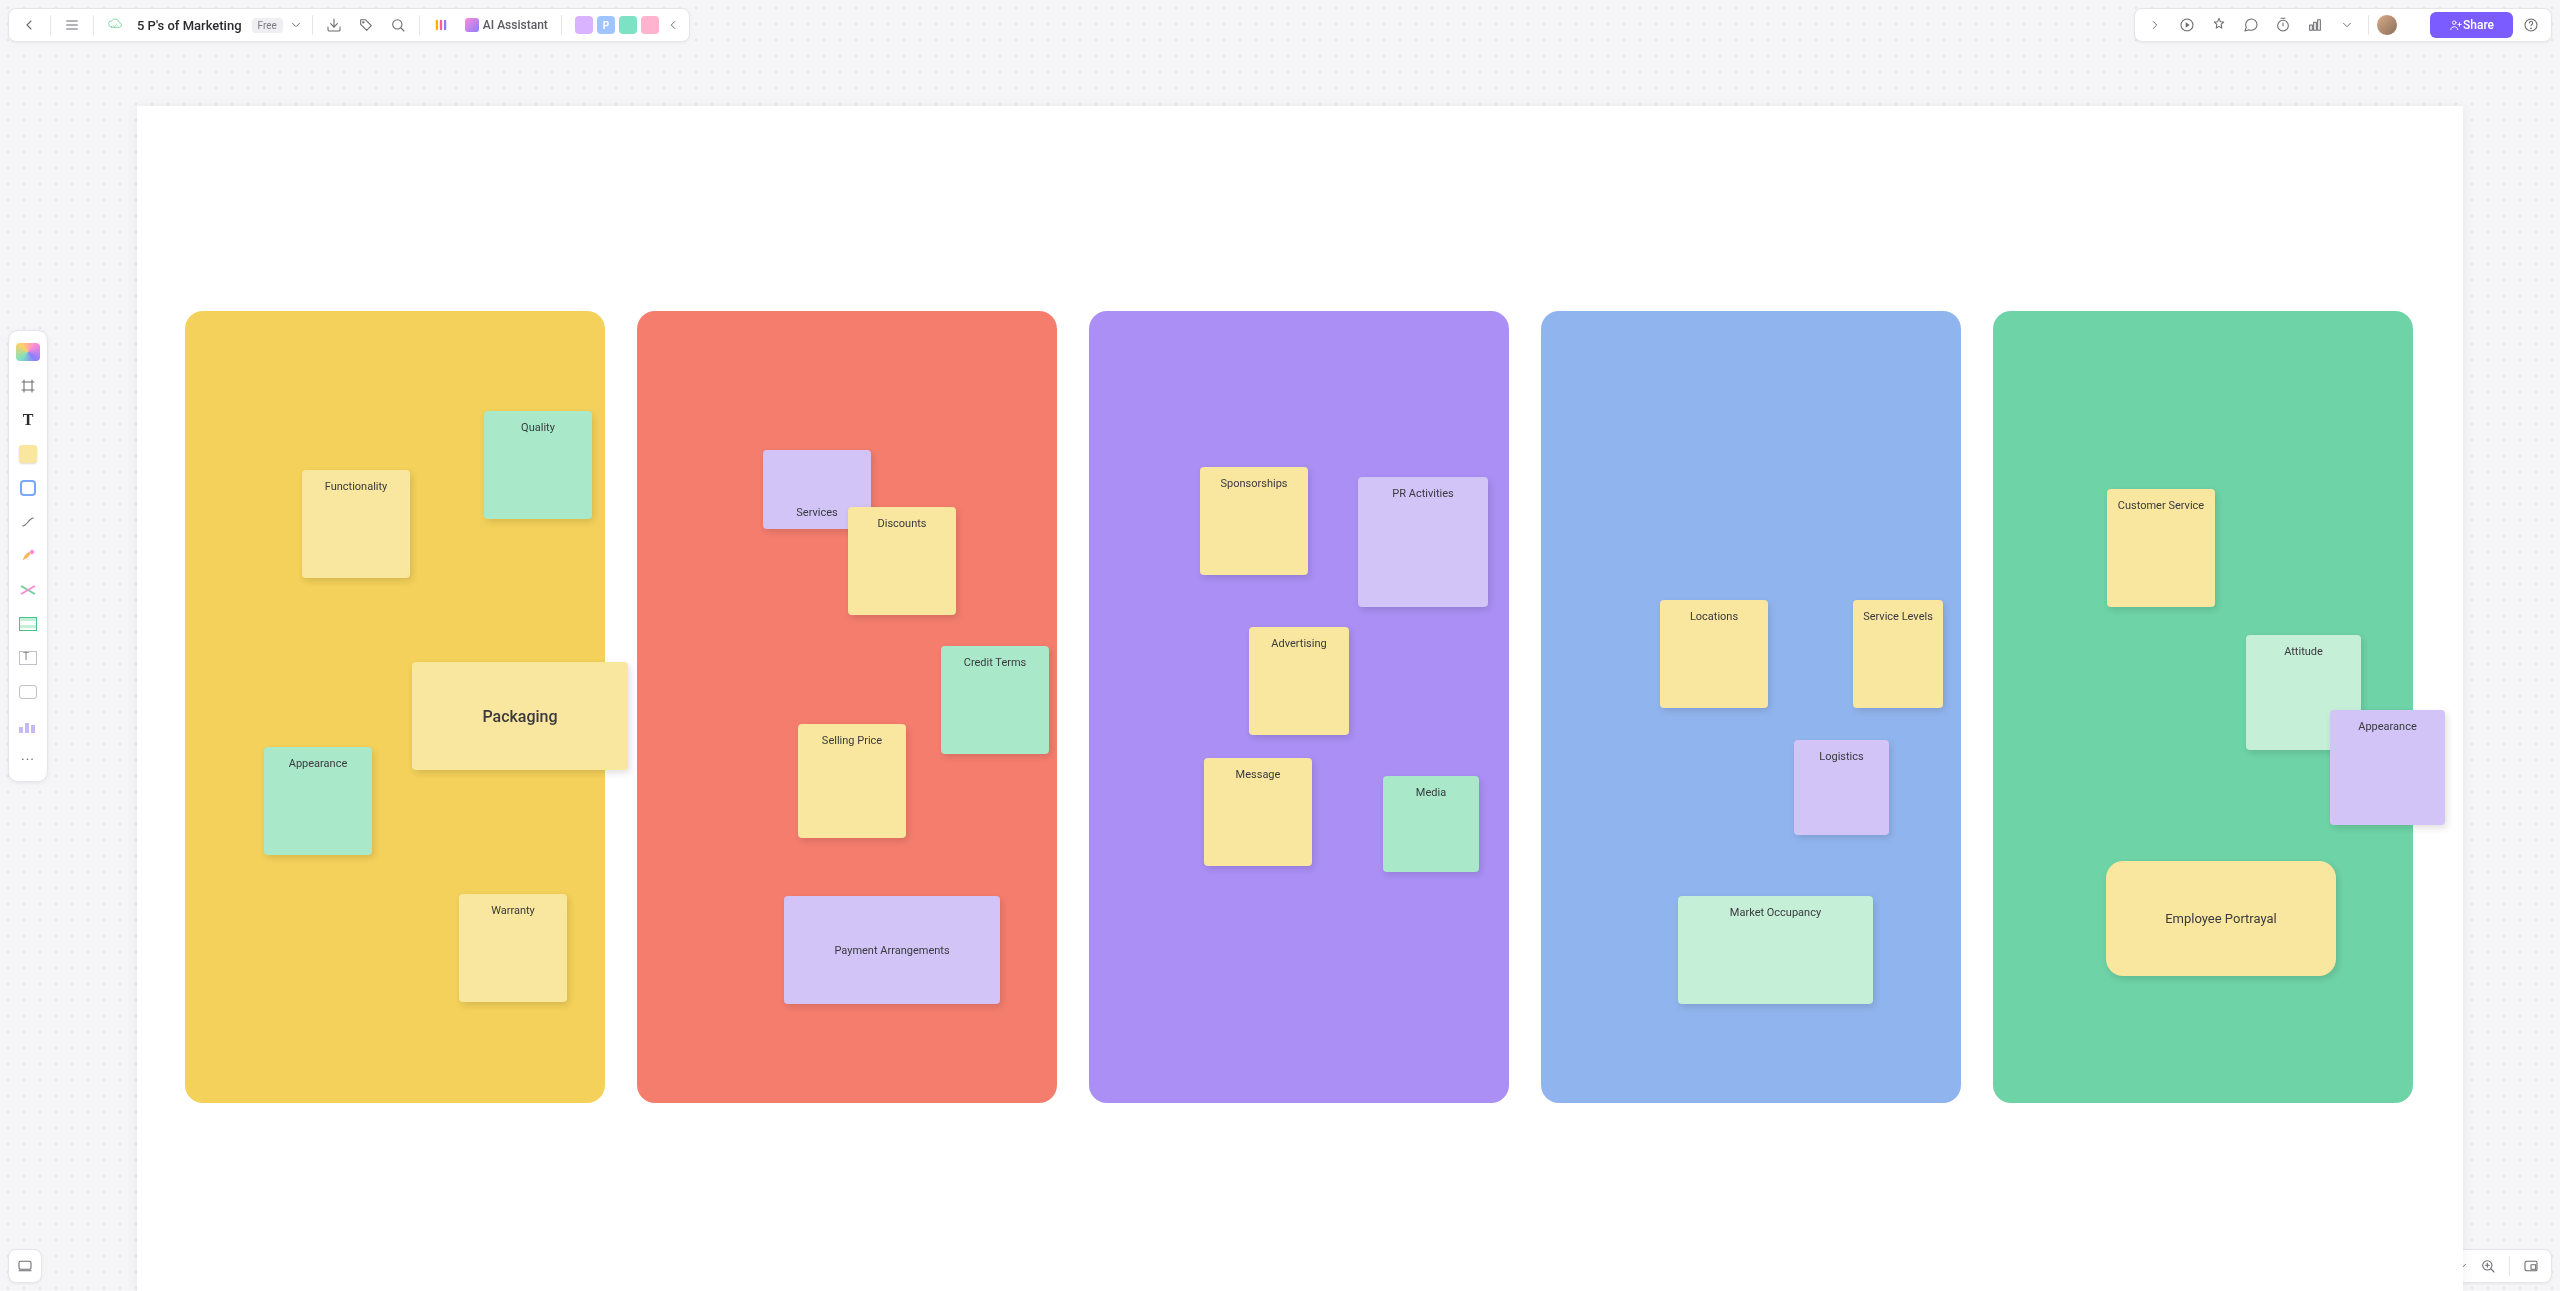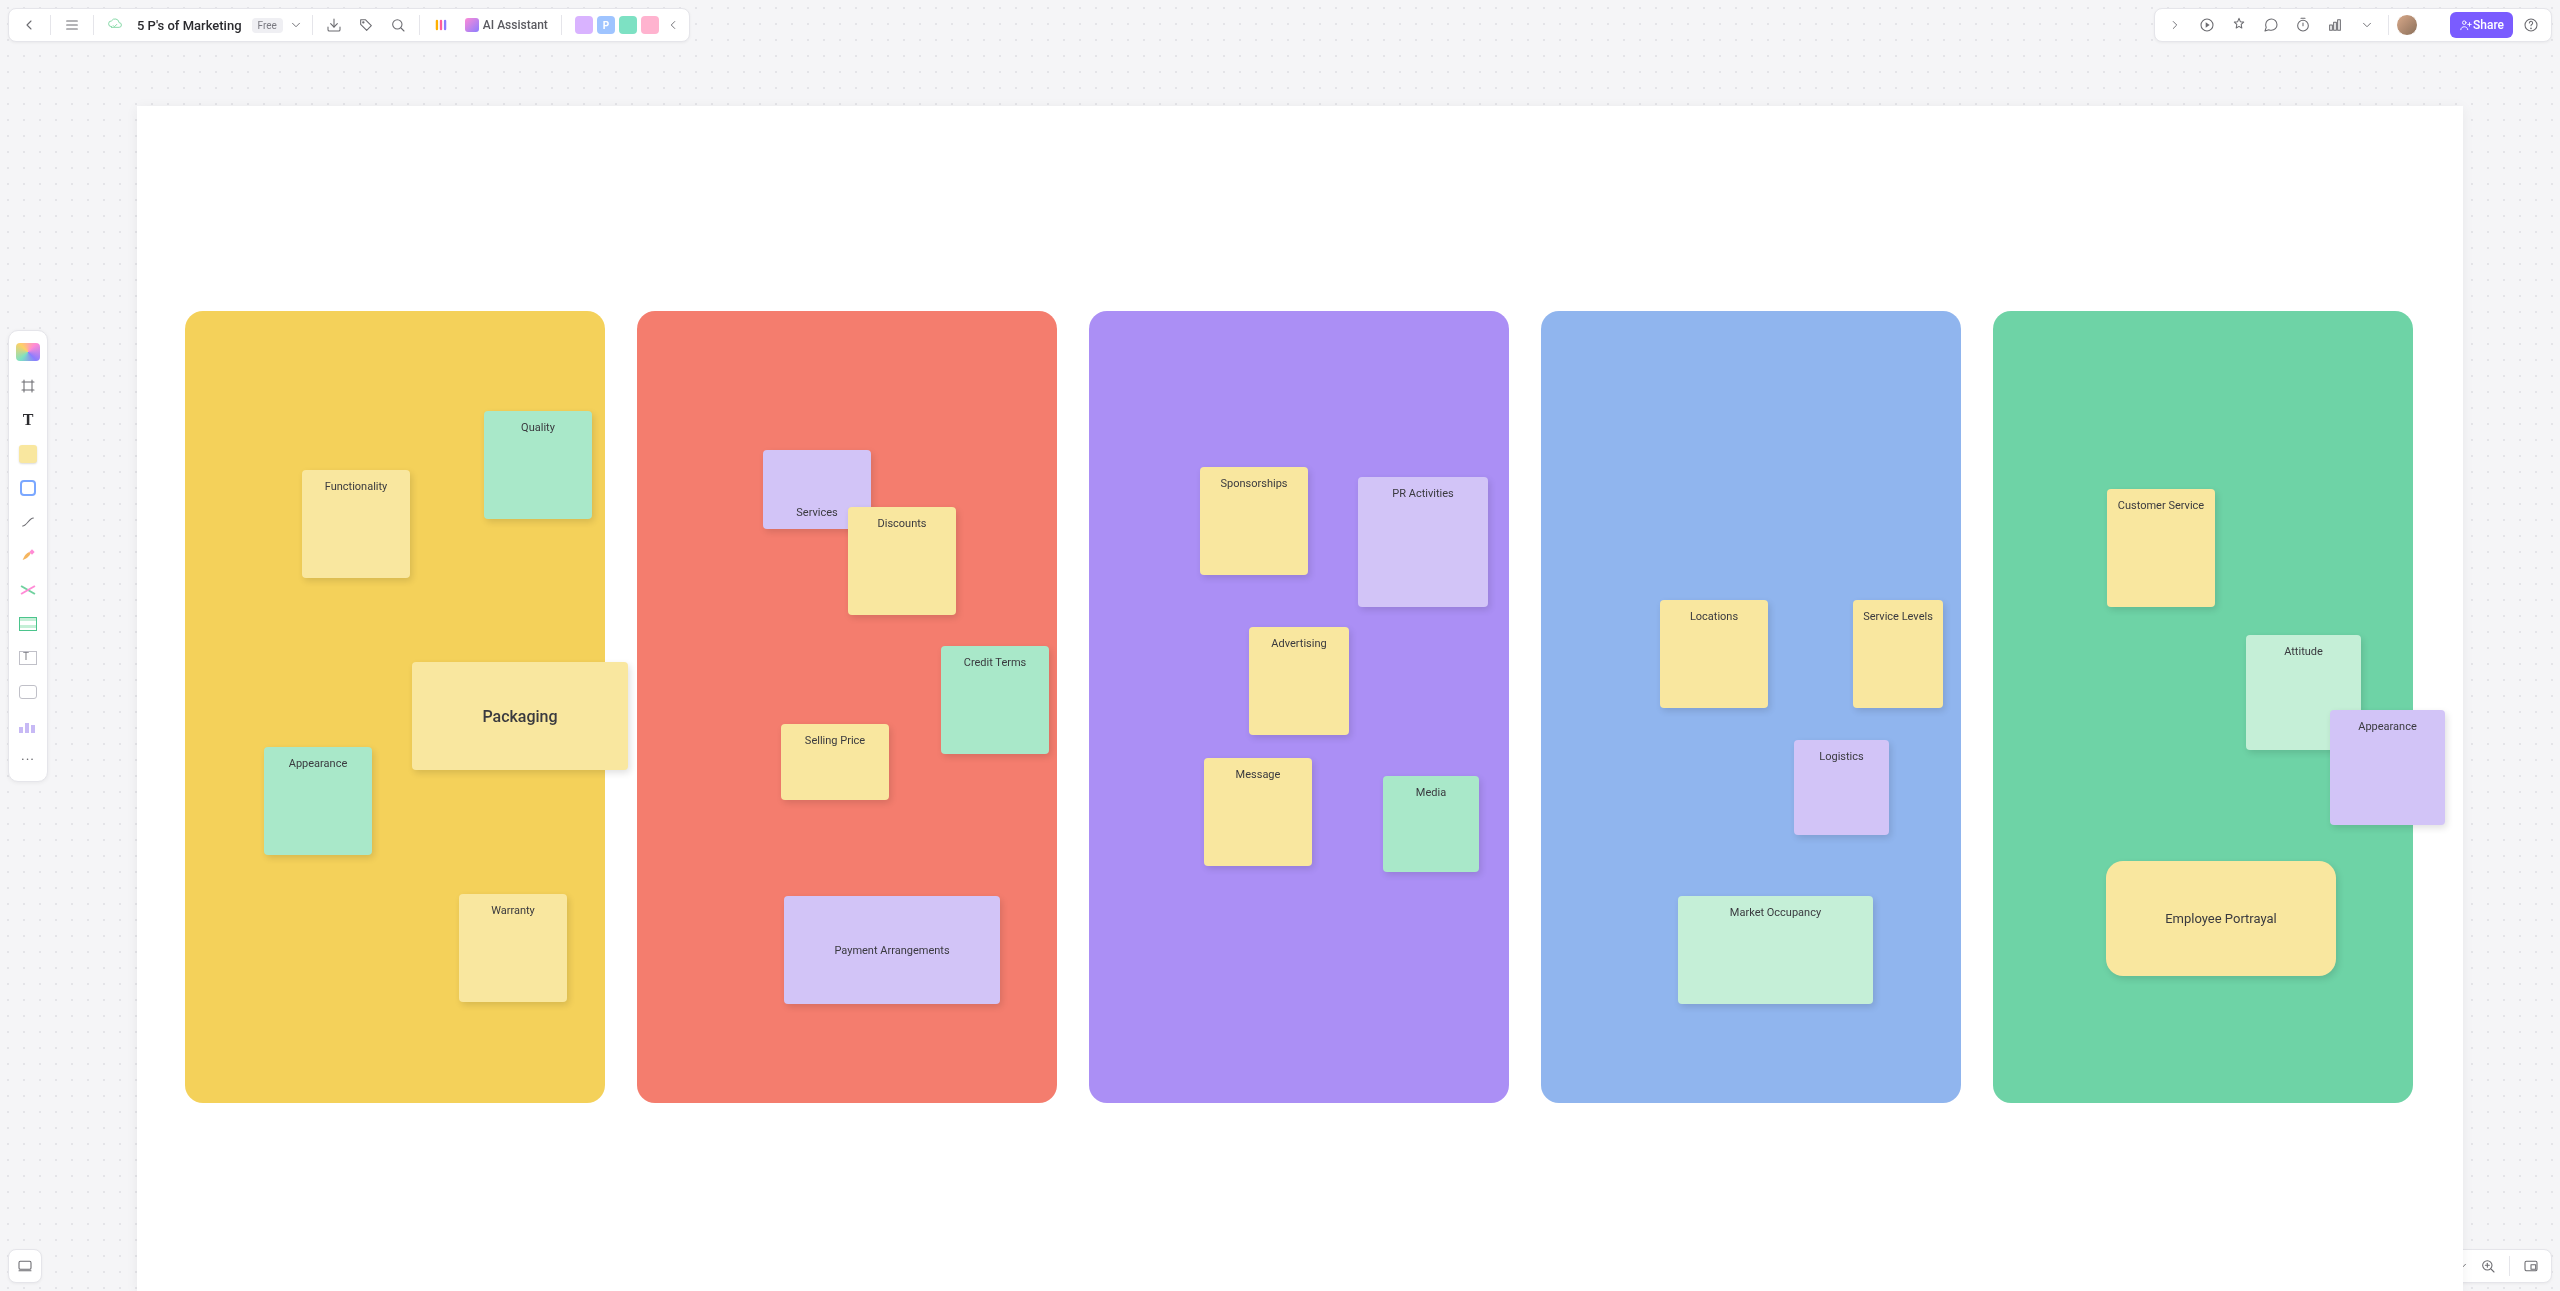--- a/index.html
+++ b/index.html
@@ -101,21 +101,21 @@
   }
   .avatar {
     width:22px;height:22px;border-radius:50%;
     background: linear-gradient(135deg,#d9a98a,#8a6f5a);
     border:1px solid #fff;
   }
   .share-btn {
     display:flex;align-items:center;
     background: var(--purple-btn);
     color:#fff; font-size:12px; font-weight:500;
-    height:26px; padding:0 9px; border-radius:6px;margin-left:28px;
+    height:26px; padding:0 19px; border-radius:6px;margin-left:28px;
   }
   svg.icon { width:16px;height:16px; stroke:#6b6b70; stroke-width:1.6; fill:none; stroke-linecap:round; stroke-linejoin:round;}
   svg.icon-s { width:14px;height:14px; }
 
   
   .left-toolbar {
     position:absolute;
     top:330px; left:8px;
     width:40px;
     background: var(--panel-white);
@@ -482,21 +482,21 @@
   <div class="column col2">
     <div class="sticky" style="left:82px;top:139px;width:108px;height:79px;background:var(--sticky-purple);align-items:flex-end;">
         <span>Services</span>
       </div>
     <div class="sticky" style="left:167px;top:196px;width:108px;height:108px;background:var(--sticky-yellow);">
         <span>Discounts</span>
       </div>
     <div class="sticky" style="left:260px;top:335px;width:108px;height:108px;background:var(--sticky-teal);">
         <span>Credit Terms</span>
       </div>
-    <div class="sticky" style="left:100px;top:413px;width:108px;height:76px;background:var(--sticky-yellow);">
+    <div class="sticky" style="left:117px;top:413px;width:108px;height:114px;background:var(--sticky-yellow);">
         <span>Selling Price</span>
       </div>
     <div class="sticky" style="left:103px;top:585px;width:216px;height:108px;background:var(--sticky-purple);align-items:center;">
         <span>Payment Arrangements</span>
       </div>
   </div>
 
   <div class="column col3">
     <div class="sticky" style="left:67px;top:156px;width:108px;height:108px;background:var(--sticky-yellow);">
         <span>Sponsorships</span>

